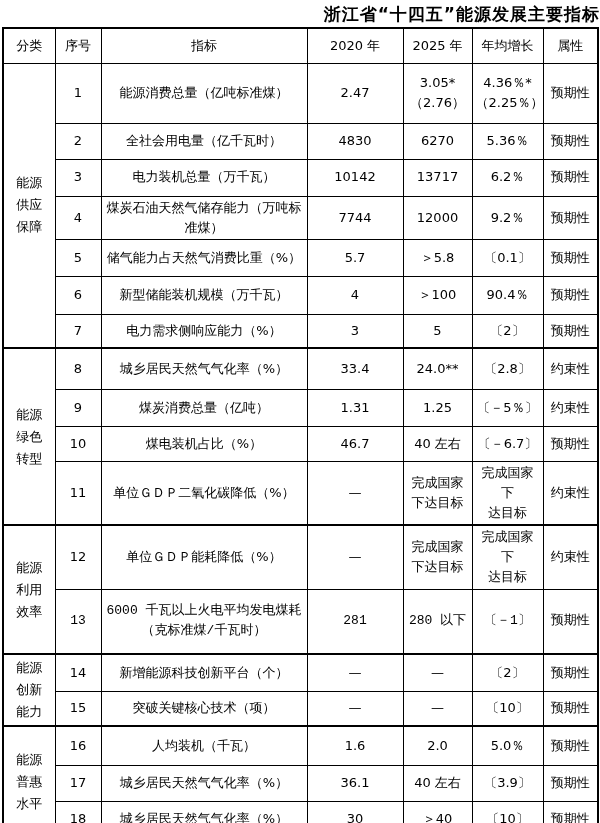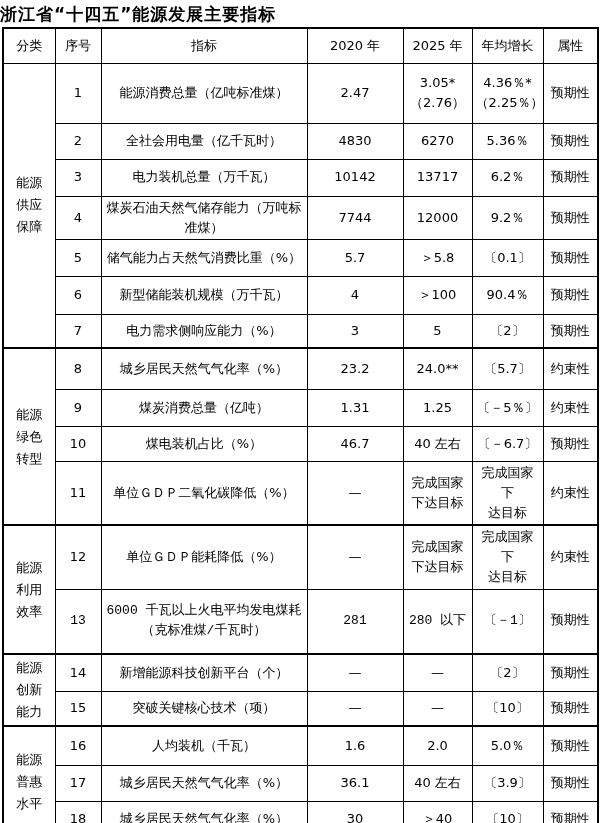--- a/index.html
+++ b/index.html
@@ -5,21 +5,21 @@
   * { box-sizing: border-box; margin: 0; padding: 0; }
   html, body { width: 600px; background: #ffffff; }
   body {
     font-family: "DejaVu Sans", "Liberation Sans", sans-serif;
     color: #000;
     width: 600px;
     height: 823px;
     overflow: hidden;
   }
   .title {
-    text-align: left;
+    text-align: right;
     font-size: 17px;
     font-weight: bold;
     letter-spacing: 1px;
     margin: 3px 0 2px 0;
     line-height: 22px;
   }
   table.indicators {
     border-collapse: collapse;
     table-layout: fixed;
     width: 595px;
@@ -124,23 +124,23 @@
         <td>电力需求侧响应能力（%）</td>
         <td>3</td>
         <td>5</td>
         <td>〔2〕</td>
         <td>预期性</td>
       </tr>
       <tr class="group-start" style="height: 41px;">
         <td rowspan="4" class="cat-cell">能源绿色转型</td>
         <td>8</td>
         <td>城乡居民天然气气化率（%）</td>
-        <td>23.2</td>
+        <td>33.4</td>
         <td>24.0**</td>
-        <td>〔5.7〕</td>
+        <td>〔2.8〕</td>
         <td>约束性</td>
       </tr>
       <tr style="height: 37px;">
         <td>9</td>
         <td>煤炭消费总量（亿吨）</td>
         <td>1.31</td>
         <td>1.25</td>
         <td>〔－5％〕</td>
         <td>约束性</td>
       </tr>

